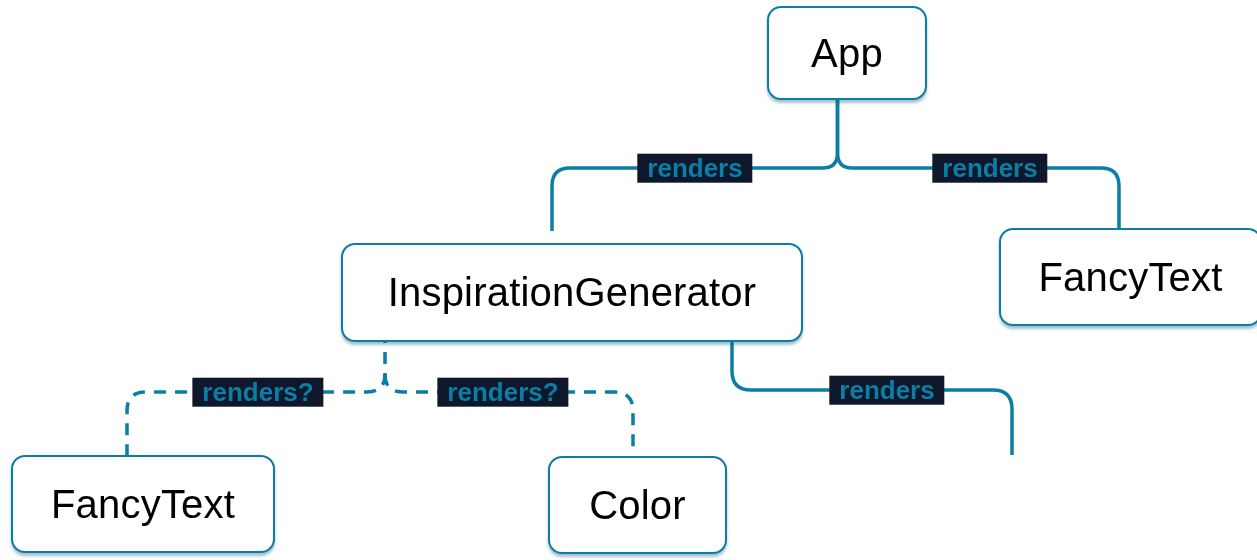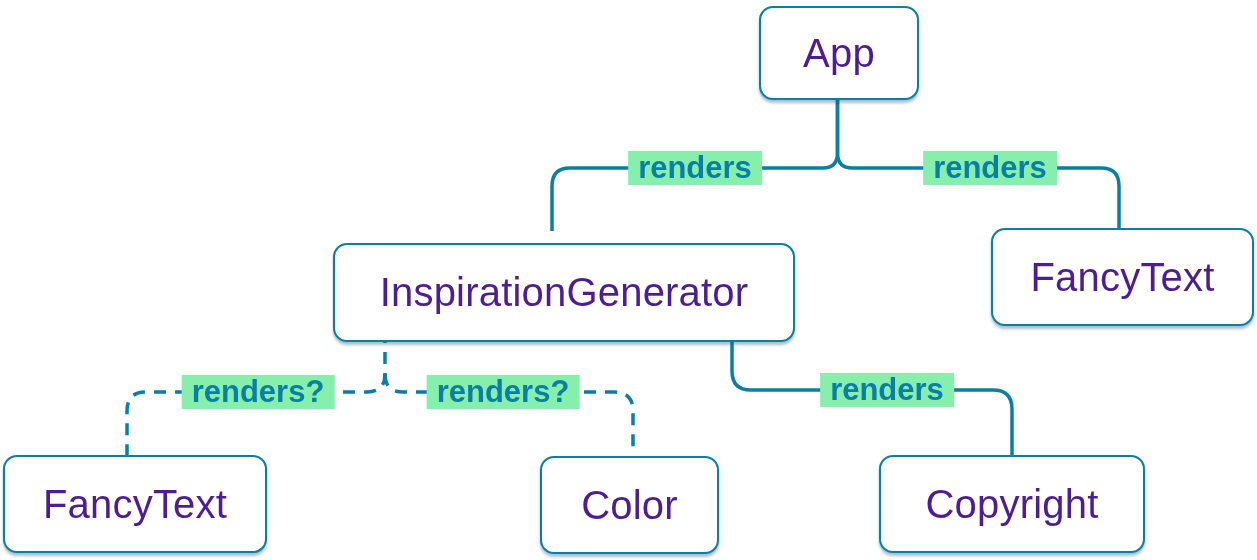--- a/index.html
+++ b/index.html
@@ -32,31 +32,32 @@
   .node {
     position: absolute;
     box-sizing: border-box;
     background: #ffffff;
     border: 2.5px solid #0a7ea4;
     border-radius: 14px;
     box-shadow: 0 3px 3px rgba(30, 90, 120, 0.38);
     display: flex;
     align-items: center;
     justify-content: center;
-    color: #4c1d95;
+    color: #000000;
     font-size: 40px;
     letter-spacing: 0.2px;
     white-space: nowrap;
+    margin-left: 8px;
   }
   .edge-label {
     position: absolute;
     transform: translate(-50%, -50%);
-    background: #86efac;
+    background: #0f172a;
     color: #0a7ea4;
-    font-size: 31px;
+    font-size: 26px;
     font-weight: bold;
     padding: 0 10px;
     line-height: 1.1;
     white-space: nowrap;
   }
   
   .node-app                   { left: 759px;  top: 6px;   width: 160px; height: 94px; }
   .node-inspiration-generator { left: 333px;  top: 243px; width: 462px; height: 99px; }
   .node-fancy-text-top        { left: 991px;  top: 228px; width: 263px; height: 98px; }
   .node-fancy-text-bottom     { left: 3px;    top: 455px; width: 264px; height: 98px; }
@@ -95,23 +96,20 @@
   </div>
 
   <div class="node node-fancy-text-bottom">
     <span>FancyText</span>
   </div>
 
   <div class="node node-color">
     <span>Color</span>
   </div>
 
-  <div class="node node-copyright">
-    <span>Copyright</span>
-  </div>
 
   <span class="edge-label label-app-ig">renders</span>
   <span class="edge-label label-app-ft">renders</span>
   <span class="edge-label label-ig-ft">renders?</span>
   <span class="edge-label label-ig-color">renders?</span>
   <span class="edge-label label-ig-copyright">renders</span>
 
 </div>
 
 </body></html>

